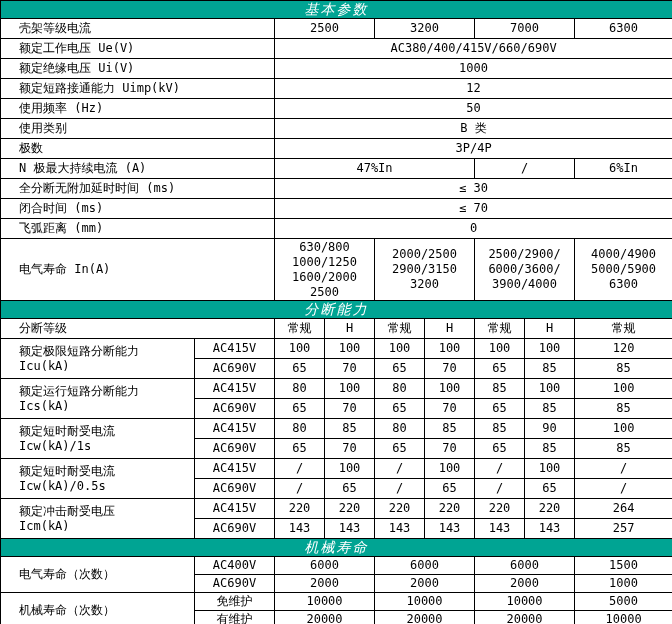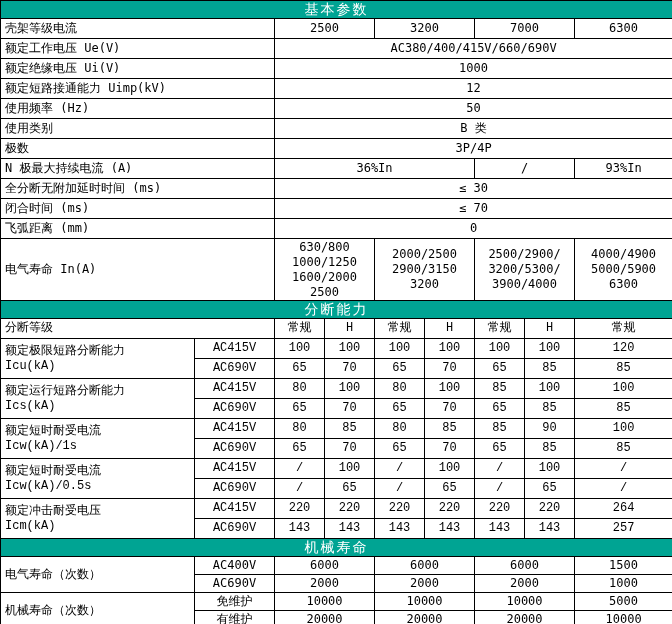--- a/index.html
+++ b/index.html
@@ -28,34 +28,34 @@
     font-size: 12px;
     color: #000;
     text-align: center;
     vertical-align: middle;
     padding: 0 2px;
     overflow: hidden;
     line-height: 15px;
   }
   td.lbl {
     text-align: left;
-    padding-left: 4px;
+    padding-left: 18px;
     margin-top: 36px;
   }
   td.ml { white-space: pre-line; }
   tr.sec td {
     background: var(--header-bg);
     color: var(--header-text);
     font-size: 14px;
     letter-spacing: 2px;
     font-family: "DejaVu Sans", "Liberation Sans", sans-serif;
   }
-  tr.sec  { height: 18px; }
+  tr.sec  { height: 18px; font-style: italic; }
   tr.r    { height: 20px; }
-  tr.b    { height: 20px; font-family: Liberation Mono, monospace; }
+  tr.b    { height: 20px; }
   tr.l    { height: 18px; }
   tr.in-row { height: 62px; }
 </style>
 </head>
 <body>
 
 <div id="frame">
 <table>
   <colgroup>
     <col style="width:194px">
@@ -102,23 +102,23 @@
     <td class="lbl" colspan="2">使用类别</td>
     <td colspan="7">B 类</td>
   </tr>
   <tr class="r">
     <td class="lbl" colspan="2">极数</td>
     <td colspan="7">3P/4P</td>
   </tr>
 
   <tr class="r">
     <td class="lbl" colspan="2">N 极最大持续电流 (A)</td>
-    <td colspan="4">36%In</td>
+    <td colspan="4">47%In</td>
     <td colspan="2">/</td>
-    <td>93%In</td>
+    <td>6%In</td>
   </tr>
 
   <tr class="r">
     <td class="lbl" colspan="2">全分断无附加延时时间 (ms)</td>
     <td colspan="7">≤ 30</td>
   </tr>
   <tr class="r">
     <td class="lbl" colspan="2">闭合时间 (ms)</td>
     <td colspan="7">≤ 70</td>
   </tr>
@@ -130,21 +130,21 @@
   <tr class="in-row">
     <td class="lbl" colspan="2">电气寿命 In(A)</td>
     <td class="ml" colspan="2">630/800
 1000/1250
 1600/2000
 2500</td>
     <td class="ml" colspan="2">2000/2500
 2900/3150
 3200</td>
     <td class="ml" colspan="2">2500/2900/
-3200/5300/
+6000/3600/
 3900/4000</td>
     <td class="ml">4000/4900
 5000/5900
 6300</td>
   </tr>
 
   <tr class="sec">
     <td colspan="9">分断能力</td>
   </tr>
 

